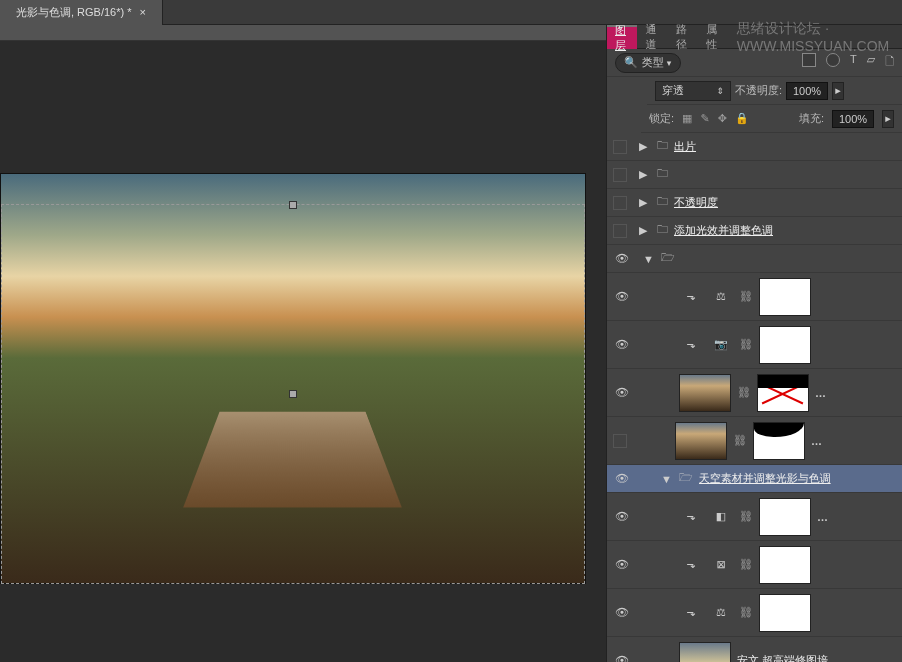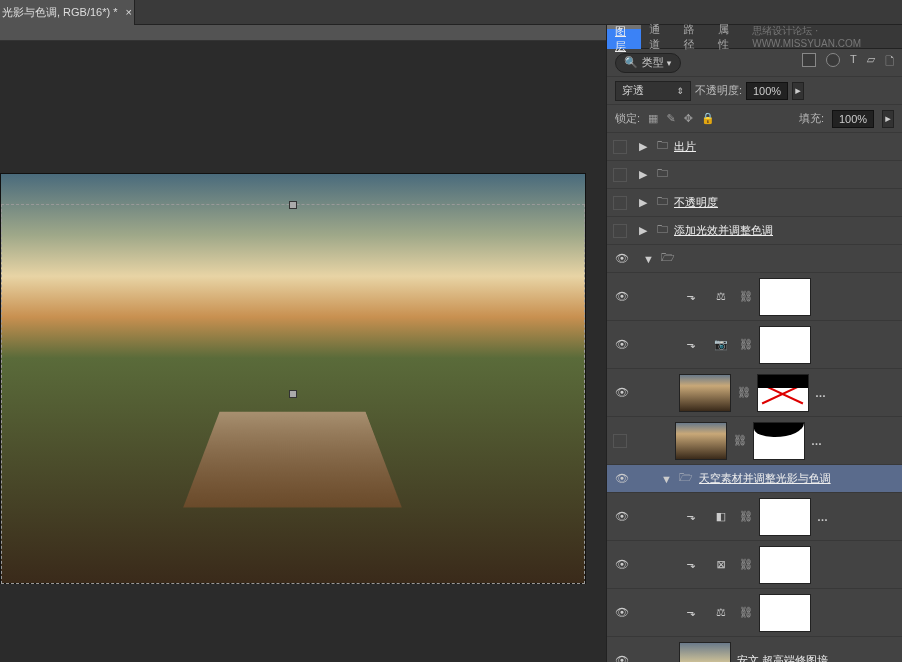--- a/index.html
+++ b/index.html
@@ -1,54 +1,54 @@
 <!DOCTYPE html>
 <html><head>
 <meta charset="utf-8">
 <style>
 * { margin: 0; padding: 0; box-sizing: border-box; font-family: "Microsoft YaHei", Arial, sans-serif; font-size: 11px; user-select: none; }
 body { background: #535353; color: #ccc; width: 902px; height: 662px; overflow: hidden; position: relative; }
 
 .tab-bar { height: 25px; background: #3a3a3a; display: flex; align-items: center; border-bottom: 1px solid #222; }
-.tab { height: 25px; padding: 0 2px; display: flex; align-items: center; background: #535353; border-right: 1px solid #222; color: #ddd; }
+.tab { height: 25px; padding: 0 16px; display: flex; align-items: center; background: #535353; border-right: 1px solid #222; color: #ddd; }
 .tab .close { margin-left: 8px; cursor: pointer; }
 
 .workspace { display: flex; height: calc(100% - 25px); }
 .canvas-area { flex: 1; background: #2b2b2b; position: relative; display: flex; align-items: center; justify-content: flex-start; overflow: hidden; }
 .canvas-rulers-h { position: absolute; top: 0; left: 0; right: 0; height: 16px; background: #535353; border-bottom: 1px solid #333; }
 .canvas-image { width: 586px; height: 411px; margin-top: 70px; position: relative; background: linear-gradient(180deg, #4a6b7c 0%, #9fa889 15%, #e8d4a5 25%, #c89050 35%, #5a6b3a 45%, #3a2a1a 100%); border: 1px solid #111; }
 .canvas-image::before { content:""; position:absolute; top:45%; left:35%; width:30%; height:45%; background: linear-gradient(180deg, #a89070 0%, #6a4a2a 100%); transform: perspective(400px) rotateX(60deg); }
 .transform-bounds { position:absolute; top: 30px; left: 0; width: 100%; height: 380px; border: 1px dashed #999; }
 .transform-handle { position:absolute; width:8px; height:8px; background:#aaa; border:1px solid #333; }
 .handle-t { top:-4px; left:50%; margin-left:-4px; }
 .handle-c { top:50%; left:50%; margin:-4px 0 0 -4px; }
 
 .panels { width: 296px; background: #434343; display: flex; flex-direction: column; border-left: 1px solid #222; }
 
 .panel-tabs { height: 24px; display: flex; background: #383838; border-bottom: 1px solid #222; align-items:center; }
 .panel-tab { padding: 0 8px; height:24px; display:flex; align-items:center; color:#aaa; cursor:pointer; }
-.panel-tab.active { background:#3b82f6; color:#eee; border-top:4px solid #737373;text-decoration:underline; }
-.panel-tab.watermark { color:#777; font-size:10px; margin-left:auto; padding-right:2px; }
+.panel-tab.active { background:#be185d; color:#eee; border-top:2px solid #737373;text-decoration:underline; }
+.panel-tab.watermark { color:#777; font-size:14px; margin-left:auto; padding-right:2px; }
 
 .panel-row { display:flex; align-items:center; height:28px; padding: 0 8px; gap:6px; border-bottom:1px solid #383838; }
 .search-pill { display:flex; align-items:center; background:#333; border:1px solid #222; border-radius:10px; height:20px; padding:0 8px; width:66px; }
 .search-pill span.icon { margin-right:4px; }
 .dd { display:inline-flex; align-items:center; cursor:pointer;justify-content:space-between; }
 .dd .arrow { margin-left:3px; font-size:9px; }
 .iconbar { display:flex; gap:10px; margin-left:auto; }
 .sq { width:14px; height:14px; border:1px solid #888; background:#3a3a3a; cursor:pointer; }
 .sq.circ { border-radius:50%; }
 
-.blend-row { gap:4px; }
+.blend-row { gap:4px;margin-left:40px; }
 .select-box { background:#333; border:1px solid #222; height:20px; padding:0 6px; display:flex; align-items:center; width:76px; cursor:pointer; justify-content:space-between; }
 .lbl { color:#bbb; }
 .pct { background:#222; border:1px solid #111; height:18px; width:42px; display:flex; align-items:center; justify-content:center; }
 .step { width:12px; height:18px; background:#333; border:1px solid #222; display:flex; align-items:center; justify-content:center; cursor:pointer; }
 
-.lock-row { gap:8px; }
+.lock-row { gap:8px;margin-left:34px; }
 .lock-icons { display:flex; gap:8px; align-items:center; }
 .lock-icons span { cursor:pointer; color:#999; }
 
 .layers { flex:1; overflow-y:auto; background:#434343; }
 .layer { display:flex; align-items:center; min-height:28px; padding: 3px 6px; border-bottom:1px solid #383838; gap:6px; }
 .layer.sel { background:#5a6b8c; }
 .layer .vis { width:18px; height:16px; display:flex; align-items:center; justify-content:center; cursor:pointer; color:#ccc; }
 .layer .vis.off { color:transparent; border:1px solid #555; width:14px; height:14px; box-sizing:border-box; }
 .layer .expand { width:12px; cursor:pointer; color:#ccc; }
 .layer .indent0 { width:0; }

